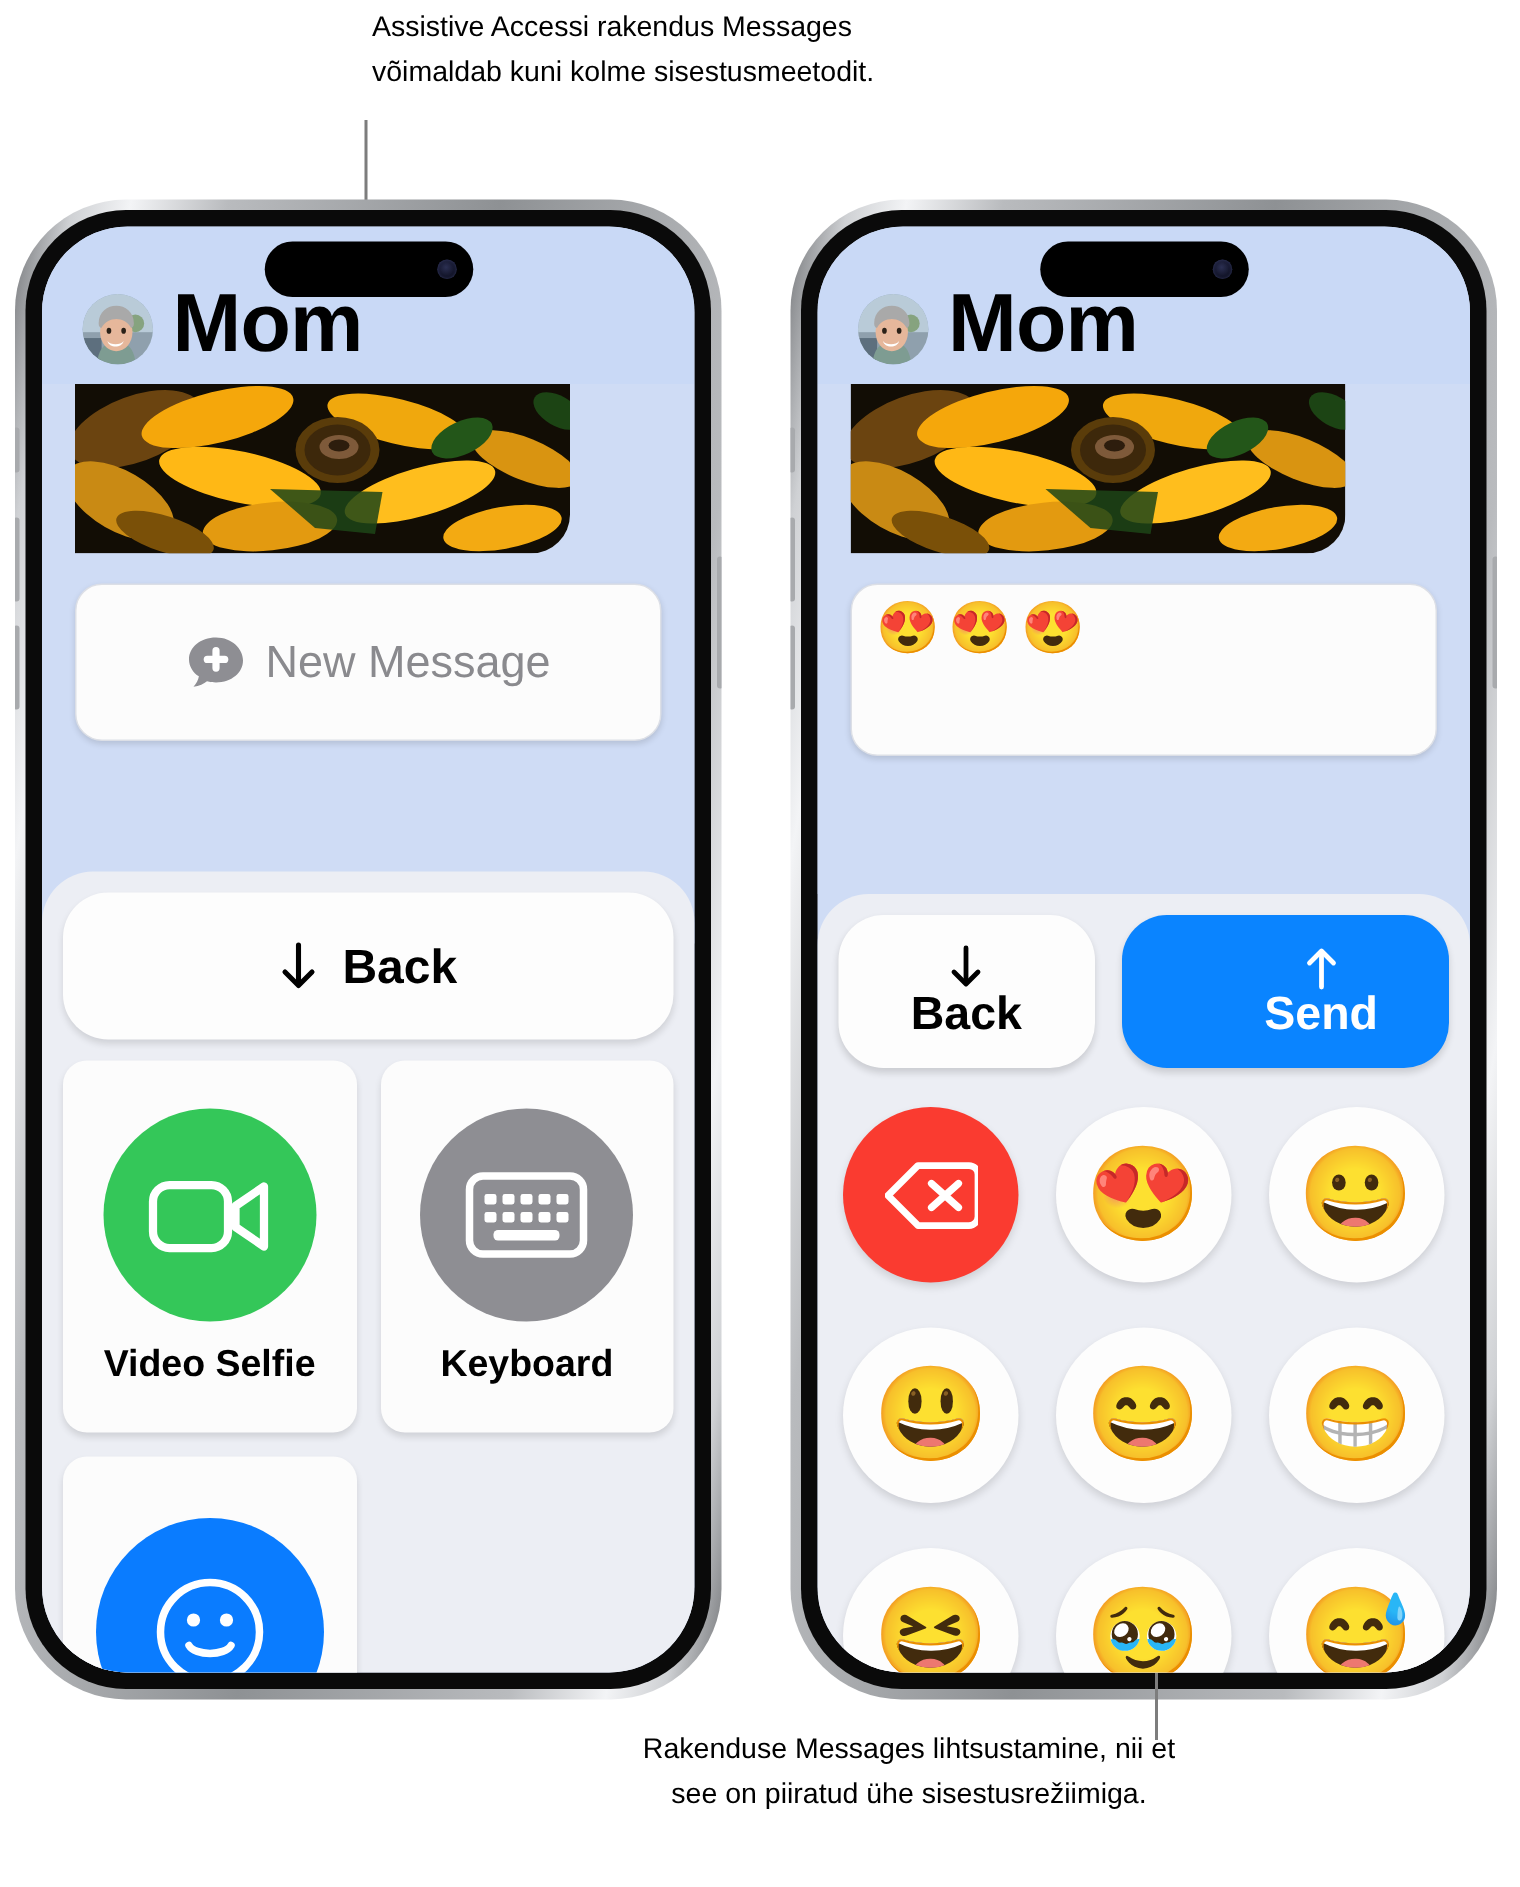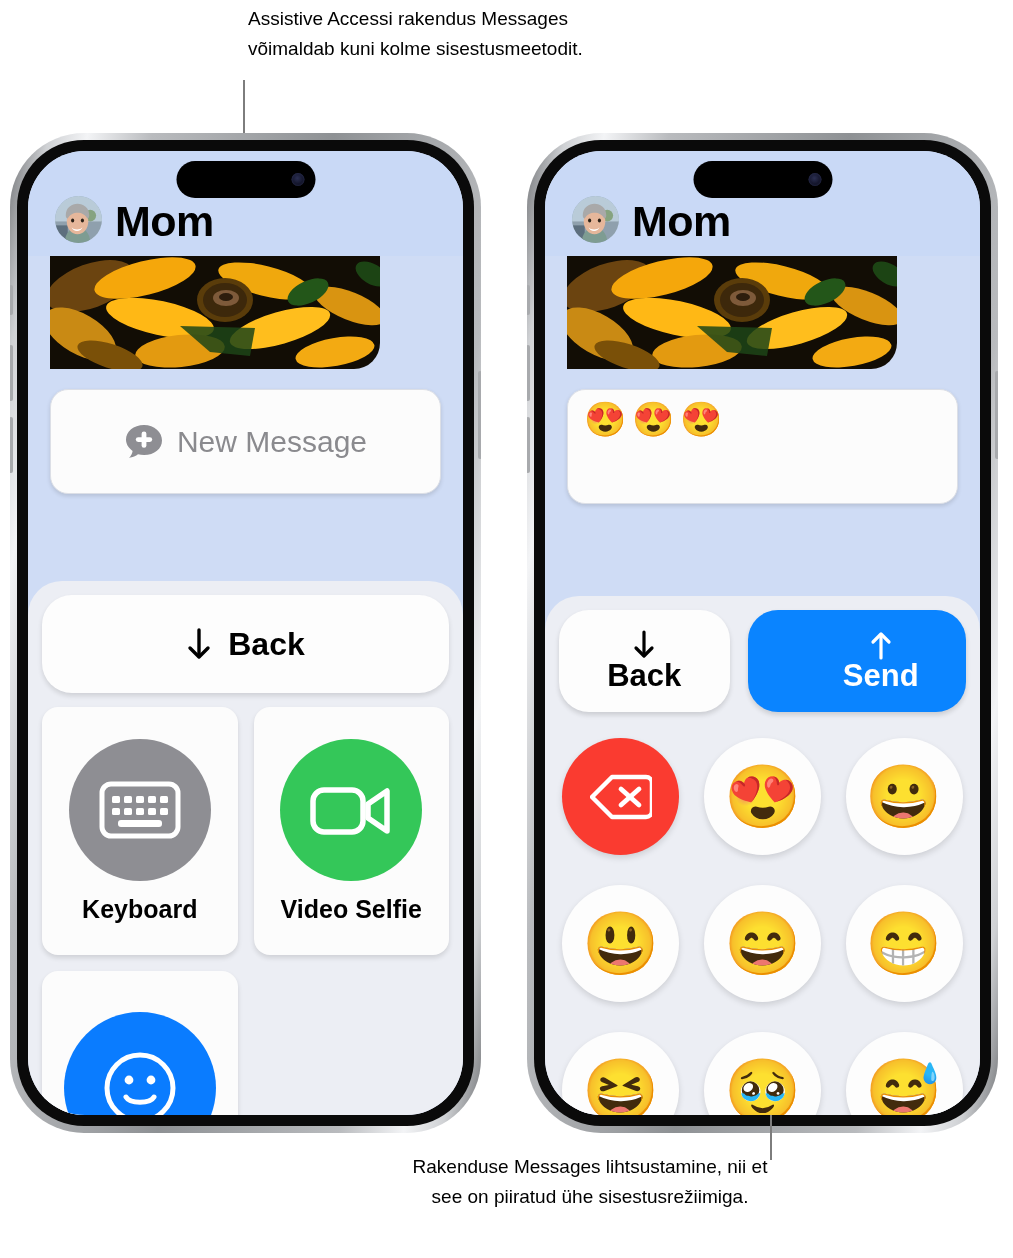--- a/index.html
+++ b/index.html
@@ -13,21 +13,21 @@
 
   
   .caption {
     position: absolute;
     font-size: 19px;
     line-height: 30px;
     color: #000;
     white-space: pre-line;
   }
   #caption-top   { left: 248px; top: 4px;  width: 360px; text-align: left; }
-  #caption-bottom{ left: 400px; top: 1152px; width: 380px; text-align: center; }
+  #caption-bottom{ left: 416px; top: 1152px; width: 380px; text-align: center; }
 
   .leader {
     position: absolute;
     width: 2px;
     background: #7d7d7d;
   }
   #leader-top    { left: 243px; top: 80px;   height: 62px; }
   #leader-bottom { left: 770px; top: 1108px; height: 52px; }
 
   
@@ -96,21 +96,21 @@
   }
   .avatar {
     width: 47px; height: 47px; border-radius: 50%;
     overflow: hidden; flex: 0 0 auto;
     margin-bottom: 4px;
     background: #9fb4c6;
     position: relative;
   }
   .avatar svg { display: block; width: 100%; height: 100%; }
   .contact-name {
-    font-size: 43px;
+    font-size: 55px;
     font-weight: bold;
     letter-spacing: -0.5px;
     color: #000;
     margin-left: 13px;
     line-height: 1;
     margin-bottom: 4px;
   }
 
   
   .convo {
@@ -322,49 +322,49 @@
             <svg width="26" height="34" viewBox="0 0 26 34">
               <line x1="13" y1="3" x2="13" y2="29" stroke="#000" stroke-width="3.4" stroke-linecap="round"></line>
               <polyline points="4,21 13,30 22,21" fill="none" stroke="#000" stroke-width="3.4" stroke-linecap="round" stroke-linejoin="round"></polyline>
             </svg>
             <span class="lbl">Back</span>
           </div>
 
           <div class="tile-grid">
 
             <div class="tile">
+              <div class="disc" style="background:#34c759;">
+                <svg width="84" height="56" viewBox="0 0 84 56">
+                  <rect x="4" y="8" width="50" height="42" rx="11" fill="none" stroke="#fff" stroke-width="5.5"></rect>
+                  <path d="M59 22 L78 9 L78 49 L59 36 Z" fill="none" stroke="#fff" stroke-width="5.5" stroke-linejoin="round"></path>
+                </svg>
+              </div>
+              <div class="tile-label">Video Selfie</div>
+            </div>
+
+            <div class="tile">
               <div class="disc" style="background:#8e8e93;">
                 <svg width="82" height="58" viewBox="0 0 82 58">
                   <rect x="3" y="3" width="76" height="52" rx="9" fill="none" stroke="#fff" stroke-width="5"></rect>
                   <g fill="#fff">
                     <rect x="13" y="15" width="8" height="7" rx="1.6"></rect>
                     <rect x="25" y="15" width="8" height="7" rx="1.6"></rect>
                     <rect x="37" y="15" width="8" height="7" rx="1.6"></rect>
                     <rect x="49" y="15" width="8" height="7" rx="1.6"></rect>
                     <rect x="61" y="15" width="8" height="7" rx="1.6"></rect>
                     <rect x="13" y="27" width="8" height="7" rx="1.6"></rect>
                     <rect x="25" y="27" width="8" height="7" rx="1.6"></rect>
                     <rect x="37" y="27" width="8" height="7" rx="1.6"></rect>
                     <rect x="49" y="27" width="8" height="7" rx="1.6"></rect>
                     <rect x="61" y="27" width="8" height="7" rx="1.6"></rect>
                     <rect x="19" y="39" width="44" height="7" rx="3"></rect>
                   </g>
                 </svg>
               </div>
               <div class="tile-label">Keyboard</div>
-            </div>
-
-            <div class="tile">
-              <div class="disc" style="background:#34c759;">
-                <svg width="84" height="56" viewBox="0 0 84 56">
-                  <rect x="4" y="8" width="50" height="42" rx="11" fill="none" stroke="#fff" stroke-width="5.5"></rect>
-                  <path d="M59 22 L78 9 L78 49 L59 36 Z" fill="none" stroke="#fff" stroke-width="5.5" stroke-linejoin="round"></path>
-                </svg>
-              </div>
-              <div class="tile-label">Video Selfie</div>
             </div>
 
             <div class="tile" style="height:248px;">
               <div class="disc" style="background:#0a7cff;width:152px;height:152px;">
                 <svg width="78" height="78" viewBox="0 0 78 78">
                   <circle cx="39" cy="39" r="33" fill="none" stroke="#fff" stroke-width="5"></circle>
                   <circle cx="28" cy="31" r="4.4" fill="#fff"></circle>
                   <circle cx="50" cy="31" r="4.4" fill="#fff"></circle>
                   <path d="M25 48c4 7 24 7 28 0" fill="none" stroke="#fff" stroke-width="5" stroke-linecap="round"></path>
                 </svg>

